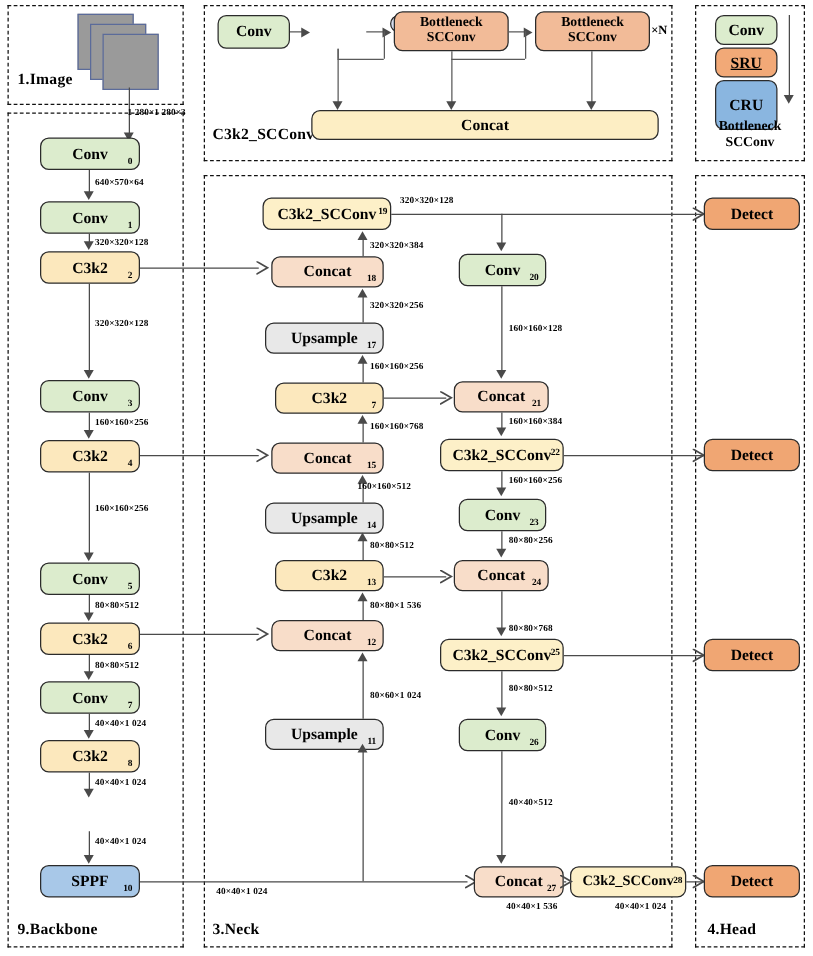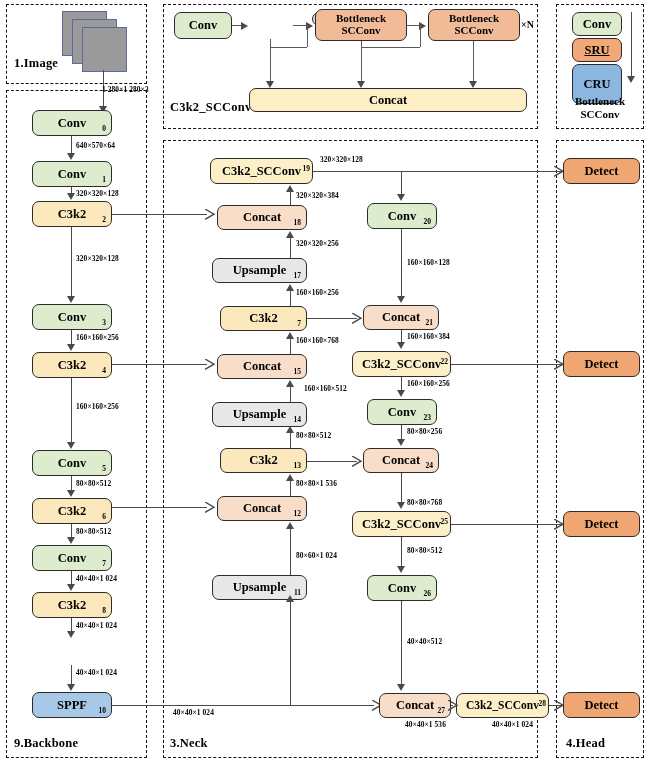--- a/index.html
+++ b/index.html
@@ -270,21 +270,21 @@
   <div class="arr up" style="left:286px;top:474px;"></div>
   <div class="v" style="left:290px;top:527px;height:48px;"></div>
   <div class="arr up" style="left:286px;top:522px;"></div>
   <div class="v" style="left:290px;top:600px;height:105px;"></div>
   <div class="arr up" style="left:286px;top:595px;"></div>
 
   <div class="dim" style="left:296px;top:191px;">320×320×384</div>
   <div class="dim" style="left:296px;top:239px;">320×320×256</div>
   <div class="dim" style="left:296px;top:288px;">160×160×256</div>
   <div class="dim" style="left:296px;top:336px;">160×160×768</div>
-  <div class="dim" style="left:304px;top:384px;text-align:right;">160×160×512</div>
+  <div class="dim" style="left:286px;top:384px;text-align:right;">160×160×512</div>
   <div class="dim" style="left:296px;top:431px;">80×80×512</div>
   <div class="dim" style="left:296px;top:479px;">80×80×1 536</div>
   <div class="dim" style="left:296px;top:551px;">80×60×1 024</div>
   <div class="dim" style="left:173px;top:708px;">40×40×1 024</div>
 
   <div class="h" style="left:112px;top:214px;width:95px;"></div>
   <div class="oarr" style="left:205px;top:209px;">
     <svg width="11" height="11">
         <path d="M0,0 L9,5.2 L0,10.4" fill="none" stroke="#4a4a4a" stroke-width="1.4"></path>
       </svg>

